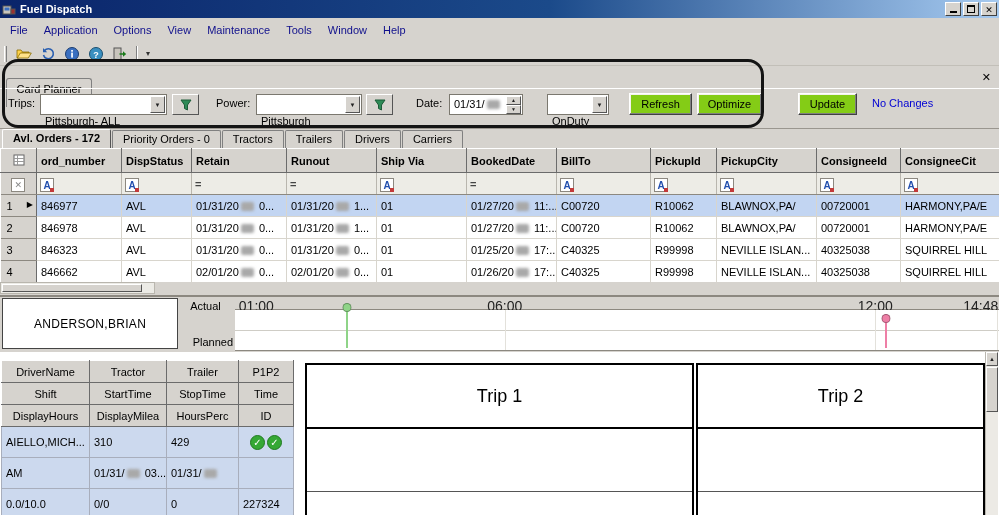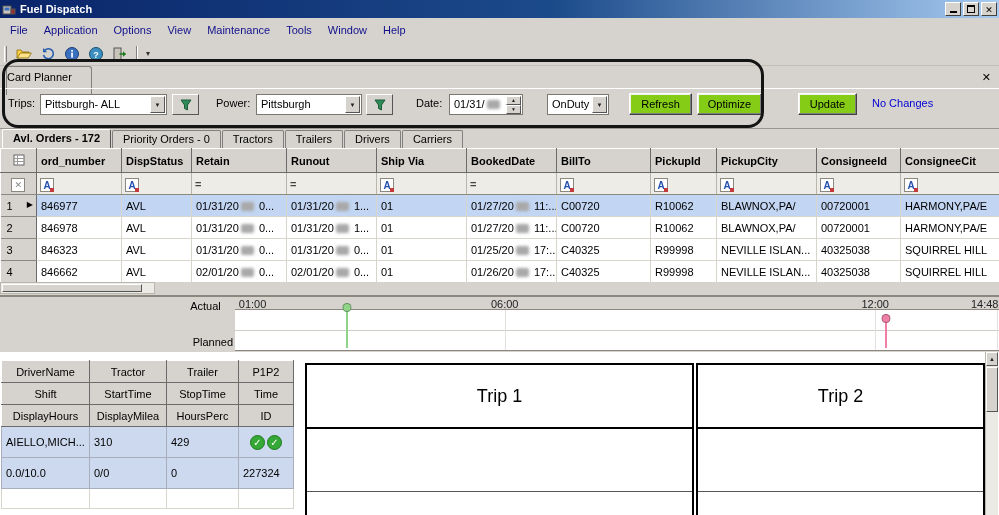--- a/index.html
+++ b/index.html
@@ -20,25 +20,25 @@
   .menu-item{padding:3px 8px;color:#10108c}
   #toolbar{position:absolute;left:0;right:0;top:42px;height:24px;display:flex;align-items:center;gap:2px;padding-left:2px;border-bottom:1px solid #c2bfb8}
   .grip{width:3px;height:16px;border-left:1px solid #fff;border-right:1px solid #808080;margin:0 4px 0 2px}
   .tbtn{width:22px;height:20px;display:flex;align-items:center;justify-content:center}
   .tb-sep{width:2px;height:16px;border-left:1px solid #808080;border-right:1px solid #fff;margin:0 3px}
   .tb-chevron{font-size:8px;color:#333;padding:0 3px}
   .tb-chevron::before{content:"▾"}
 
   
   #planner{position:absolute;left:0;right:0;top:66px;height:63px;background:#d6d3ce;border-bottom:1px solid #9a968f}
-  .planner-tab{position:absolute;left:6px;top:0;width:86px;height:29px;background:#d6d3ce;border:1px solid #808080;border-bottom:none;border-radius:3px 3px 0 0;text-align:left;line-height:20px}
+  .planner-tab{position:absolute;left:6px;top:12px;width:86px;height:29px;background:#d6d3ce;border:1px solid #808080;border-bottom:none;border-radius:3px 3px 0 0;text-align:center;line-height:20px}
   .planner-strip{position:absolute;left:0;right:0;top:22px;border-top:1px solid #fff}
   .ctl-label{position:absolute;top:31px}
   .combo{position:absolute;top:28px;height:21px;background:#fff;border:1px solid #7b786f;padding-right:17px}
-  .combo-text{display:block;padding:3px 4px;white-space:nowrap;overflow:hidden}
+  .combo-text{display:block;padding:20px 4px;white-space:nowrap;overflow:hidden}
   .combo-arrow{position:absolute;right:1px;top:1px;bottom:1px;width:15px;background:#d6d3ce;border:1px solid;border-color:#fff #555 #555 #fff;font-size:6px;text-align:center;line-height:16px;color:#222}
   .combo-arrow::before{content:"▼"}
   .iconbtn{position:absolute;top:28px;width:27px;height:21px;background:#d6d3ce;border:1px solid;border-color:#fff #555 #555 #fff;display:flex;align-items:center;justify-content:center}
   .datefield{position:absolute;top:28px;height:21px;background:#fff;border:1px solid #7b786f;padding:3px 18px 0 4px;white-space:nowrap;overflow:hidden}
   .spin{position:absolute;right:1px;top:1px;bottom:1px;width:15px;display:flex;flex-direction:column}
   .spin span{flex:1;background:#d6d3ce;border:1px solid;border-color:#fff #555 #555 #fff;font-size:5px;line-height:7px;text-align:center;color:#222}
   .spin .up::before{content:"▲"} .spin .dn::before{content:"▼"}
   .pbtn{position:absolute;top:27px;height:22px;background:#84cc16;border:1px solid;border-color:#fff #404040 #404040 #fff;box-shadow:inset -1px -1px 0 #808080,inset 1px 1px 0 #f4f2ee;text-align:center;line-height:20px}
   .link{position:absolute;top:31px;color:#0000d4;}
   .panel-close{position:absolute;right:8px;top:5px;font-weight:bold}
@@ -80,21 +80,21 @@
   .hs-thumb{position:absolute;left:1px;top:1px;width:140px;height:8px;background:#d6d3ce;border:1px solid;border-color:#fff #555 #555 #fff}
   #splitter{position:absolute;left:0;right:0;top:295px;height:2px;background:#8c8880}
 
   
   #timeline{position:absolute;left:0;right:0;top:297px;height:54px;background:#d6d3ce}
   .tl-name{position:absolute;left:2px;top:1px;width:176px;height:51px;background:#fff;border:1px solid #444;display:flex;align-items:center;justify-content:center;font-size:12px;letter-spacing:.3px}
   .tl-actual{position:absolute;left:178px;width:55px;top:3px;text-align:center}
   .tl-planned{position:absolute;left:178px;width:55px;bottom:3px;text-align:right}
   #tlArea{position:absolute;left:235px;right:0;top:0;bottom:0}
   #tlRuler{position:absolute;left:0;right:0;top:0;height:13px;border-bottom:1px solid #8c8880;background:#d6d3ce}
-  .tick{position:absolute;top:1px;font-size:11px;color:#222;white-space:nowrap}
+  .tick{position:absolute;top:1px;font-size:14px;color:#222;white-space:nowrap}
   #tlBody{position:absolute;left:0;right:0;top:13px;bottom:0;background:#fff;border-bottom:1px solid #8c8880}
   .tl-row-sep{position:absolute;left:0;right:0;top:50%;border-top:1px solid #cfcdc6}
   .gline{position:absolute;top:0;bottom:0;width:1px;background:#e3e1db}
   .pin{position:absolute;width:2px;margin-left:-1px;z-index:5}
   .pin-head{position:absolute;left:50%;top:0;width:9px;height:9px;border-radius:50%;transform:translateX(-50%);border:1px solid rgba(0,0,0,.3)}
 
   
   #board{position:absolute;left:0;right:0;top:352px;bottom:0;background:#fff}
   #boardLeft{position:absolute;left:1px;top:8px;width:292px}
   table.bgrid{border-collapse:collapse;table-layout:fixed;width:292px}
@@ -352,20 +352,23 @@
         </tr>
       </tbody>
     </table>
   </div>
 <div id="hscroll">
     <span class="hs-thumb"></span>
   </div>
 <div id="splitter"></div>
 
 <div id="timeline">
+  <div class="tl-name">
+      <span>ANDERSON,BRIAN</span>
+    </div>
   <span class="tl-actual">Actual</span>
   <span class="tl-planned">Planned</span>
   <div id="tlArea">
     <div id="tlRuler">
         <span class="tick" style="left: 0.5%;">01:00</span>
         <span class="tick" style="left: 35.3%; transform: translateX(-50%);">06:00</span>
         <span class="tick" style="left: 83.8%; transform: translateX(-50%);">12:00</span>
         <span class="tick" style="left: 100%; transform: translateX(-102%);">14:48</span>
       </div>
     <div id="tlBody">
@@ -411,20 +414,26 @@
             <th>HoursPerc</th>
             <th>ID</th>
           </tr>
           <tr class="brec">
             <td>AIELLO,MICH...</td>
             <td>310</td>
             <td>429</td>
             <td class="icons"><span class="check"></span><span class="check"></span></td>
           </tr>
           <tr class="brec">
+            <td>AM</td>
+            <td>01/31/<span class="redact"></span> 03...</td>
+            <td>01/31/<span class="redact"></span></td>
+            <td></td>
+          </tr>
+          <tr class="brec">
             <td>0.0/10.0</td>
             <td>0/0</td>
             <td>0</td>
             <td>227324</td>
           </tr>
           <tr class="bfill">
             <td></td>
             <td></td>
             <td></td>
             <td></td>

